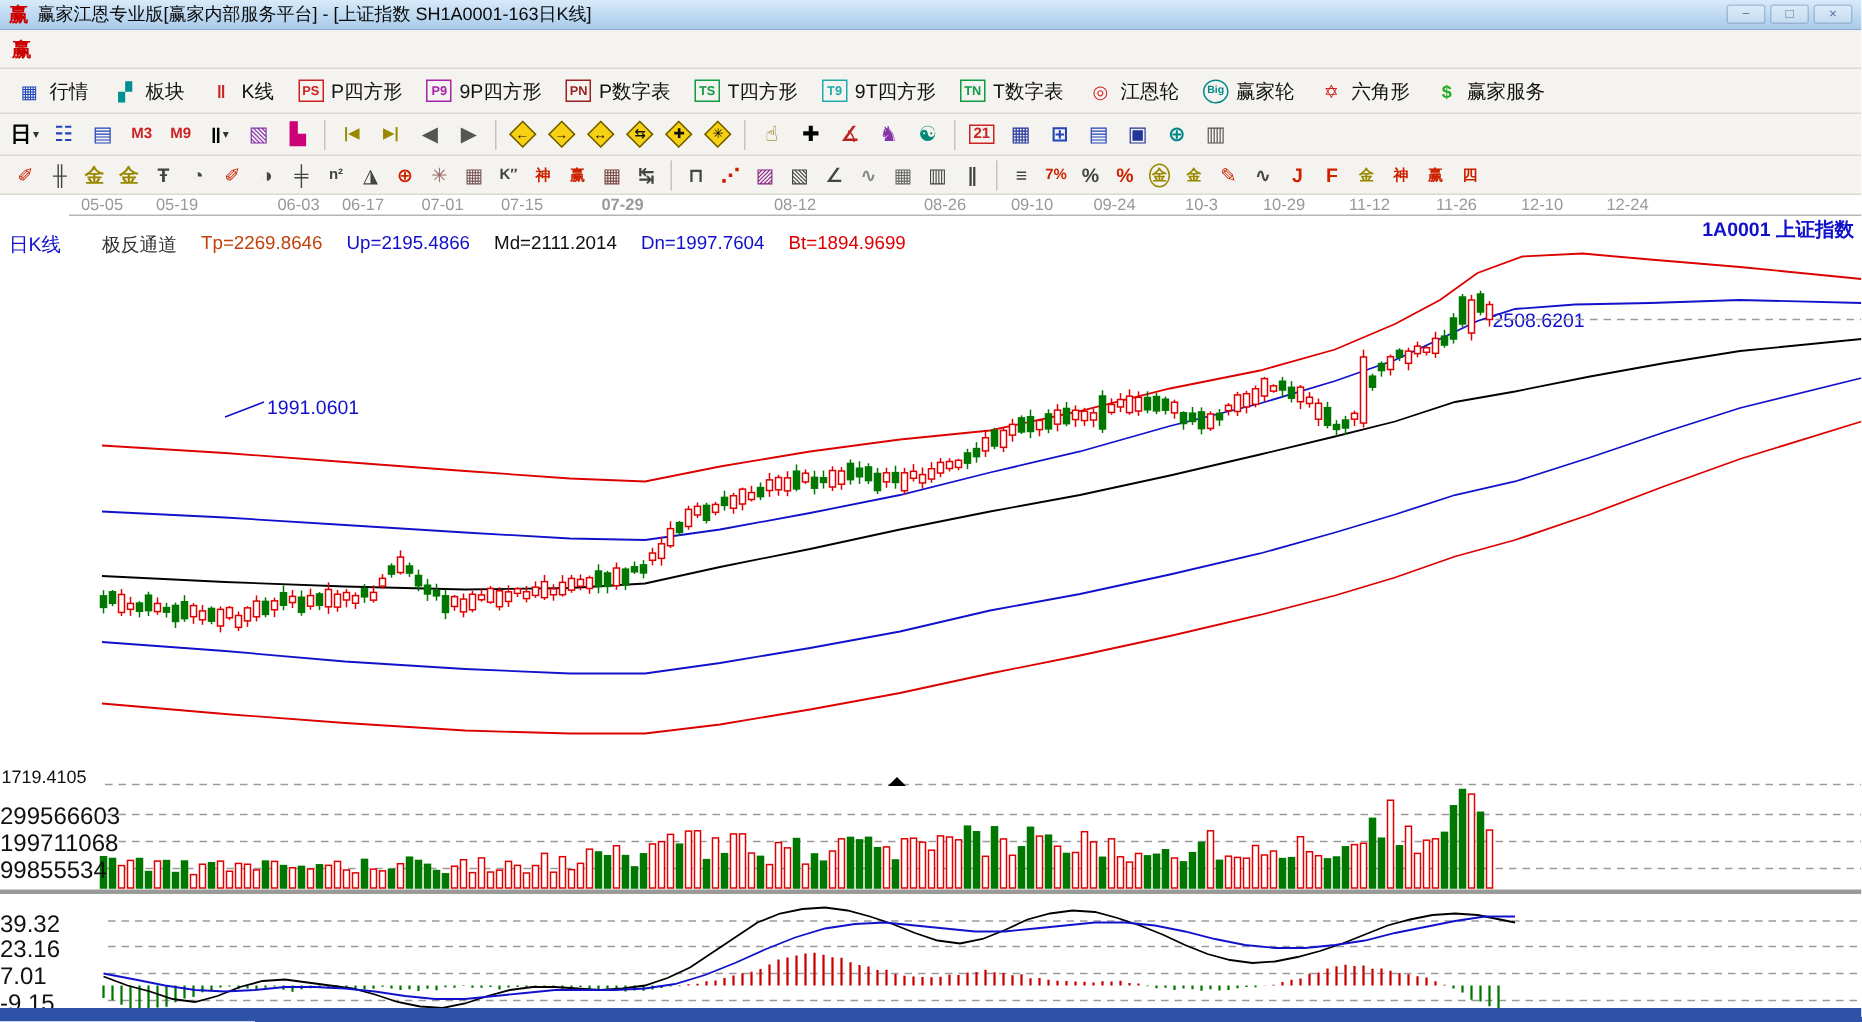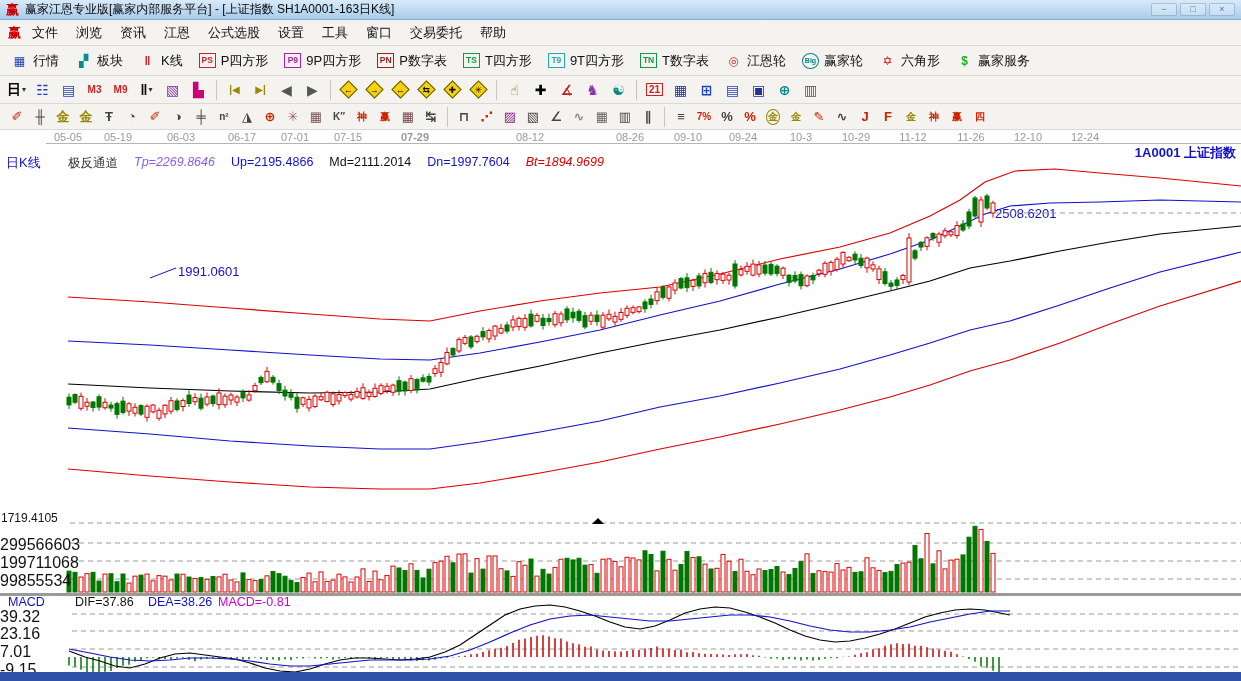--- a/index.html
+++ b/index.html
@@ -51,32 +51,20 @@
     <span class="spacer"></span>
     <span id="titlebar-controls" style="display:flex;gap:3px">
         <span class="wbtn">−</span>
         <span class="wbtn">□</span>
         <span class="wbtn">×</span>
       </span>
   </div>
 
   <div class="menubar">
     <span class="logo">赢</span>
-    <span id="menu-items" style="display:flex">
-        <div class="menu-item">文件</div>
-        <div class="menu-item">浏览</div>
-        <div class="menu-item">资讯</div>
-        <div class="menu-item">江恩</div>
-        <div class="menu-item">公式选股</div>
-        <div class="menu-item">设置</div>
-        <div class="menu-item">工具</div>
-        <div class="menu-item">窗口</div>
-        <div class="menu-item">交易委托</div>
-        <div class="menu-item">帮助</div>
-      </span>
   </div>
 
   <div id="tb1" class="tb">
       <button class="tb1btn">
         <span class="i1" style="color: rgb(26, 63, 187);">▦</span>
         <span>行情</span>
       </button>
       <button class="tb1btn">
         <span class="i1" style="color: rgb(0, 144, 144);">▞</span>
         <span>板块</span>
@@ -364,21 +352,21 @@
       </button>
       <button class="tb3btn sm">
         <span style="color: rgb(204, 34, 0);">四</span>
       </button>
     </div>
 
   <div class="dateline"></div>
   <div id="dates">
       <span class="date" style="left: 68px;">05-05</span>
       <span class="date" style="left: 118px;">05-19</span>
-      <span class="date" style="left: 181px;">06-03</span>
+      <span class="date" style="left: 199px;">06-03</span>
       <span class="date" style="left: 242px;">06-17</span>
       <span class="date" style="left: 295px;">07-01</span>
       <span class="date" style="left: 348px;">07-15</span>
       <span class="date" style="left: 415px; font-weight: bold;">07-29</span>
       <span class="date" style="left: 530px;">08-12</span>
       <span class="date" style="left: 630px;">08-26</span>
       <span class="date" style="left: 688px;">09-10</span>
       <span class="date" style="left: 743px;">09-24</span>
       <span class="date" style="left: 801px;">10-3</span>
       <span class="date" style="left: 856px;">10-29</span>
@@ -390,25 +378,25 @@
 
   <div class="klabel">日K线</div>
   <div class="symlabel">
     <span>1A0001</span>
     <span>上证指数</span>
   </div>
 
   <div class="indic">
     <span class="nm" style="color: rgb(51, 51, 51);">极反通道</span>
     <span id="indic-values" style="display:flex;gap:16px">
-        <span style="color: #8b5cf6; font-style: italic;">Tp=2269.8646</span>
+        <span style="color: #c2410c;">Tp=2269.8646</span>
         <span style="color: rgb(17, 17, 204);">Up=2195.4866</span>
         <span style="color: rgb(17, 17, 17);">Md=2111.2014</span>
         <span style="color: rgb(17, 17, 204);">Dn=1997.7604</span>
-        <span style="color: rgb(221, 0, 0); font-style: italic;">Bt=1894.9699</span>
+        <span style="color: rgb(221, 0, 0);">Bt=1894.9699</span>
       </span>
   </div>
 
   <svg id="mainsvg" class="pane" style="top:145px" width="1241" height="372">
       <text x="995" y="73" fill="#1111cc" font-size="13">2508.6201</text>
       <path d="M988 68 L1241 68" stroke="#9a9a9a" stroke-width="1" stroke-dasharray="5 4" fill="none"></path>
       <path d="M68 152 L150 157 L230 163 L310 169 L380 174 L430 176 L480 166 L540 156 L600 148 L660 142 L720 129 L780 114 L840 102 L890 88 L930 71 L960 55 L985 37 L1015 26 L1055 24 L1100 28 L1160 33 L1241 41" stroke="#dd0000" stroke-width="1.2" fill="none"></path>
       <path d="M68 196 L150 200 L230 205 L310 210 L380 214 L430 215 L480 208 L540 197 L600 185 L660 170 L720 156 L780 139 L840 124 L890 109 L930 95 L960 81 L985 69 L1010 61 L1050 58 L1100 57 L1160 55 L1241 57" stroke="#1111cc" stroke-width="1.2" fill="none"></path>
       <path d="M68 239 L150 243 L230 246 L310 248 L380 247 L430 244 L480 233 L540 221 L600 208 L660 196 L720 185 L780 172 L840 158 L890 146 L930 136 L970 123 L1010 116 L1060 106 L1110 97 L1160 89 L1241 81" stroke="#000000" stroke-width="1.2" fill="none"></path>
       <path d="M68 283 L150 289 L230 296 L310 301 L380 304 L430 304 L480 297 L540 287 L600 276 L660 262 L720 251 L780 238 L840 224 L890 210 L930 198 L970 185 L1010 176 L1060 160 L1110 143 L1160 127 L1241 107" stroke="#1111cc" stroke-width="1.2" fill="none"></path>
@@ -892,26 +880,20 @@
       <rect x="991" y="38.380308058261875" width="4" height="38.619691941738125" fill="#ffffff" stroke="#e00000" stroke-width="1"></rect>
     </svg>
   <div id="vol-labels">
       <div class="slabel" style="top: 536px;">299566603</div>
       <div class="slabel" style="top: 554px;">199711068</div>
       <div class="slabel" style="top: 572px;">99855534</div>
     </div>
 
   <div class="sep"></div>
 
-  <div class="macdhdr">
-    <span style="left: 8px; color: rgb(17, 17, 204);">MACD</span>
-    <span style="left: 75px; color: rgb(17, 17, 17);">DIF=37.86</span>
-    <span style="left: 148px; color: rgb(17, 17, 204);">DEA=38.26</span>
-    <span style="left: 218px; color: rgb(204, 0, 204);">MACD=-0.81</span>
-  </div>
 
   <svg id="macdsvg" class="pane" style="top:596px" width="1241" height="76">
       <path d="M72 18 L1241 18" stroke="#9a9a9a" stroke-width="1" stroke-dasharray="5 4" fill="none"></path>
       <path d="M72 35 L1241 35" stroke="#9a9a9a" stroke-width="1" stroke-dasharray="5 4" fill="none"></path>
       <path d="M72 53 L1241 53" stroke="#9a9a9a" stroke-width="1" stroke-dasharray="5 4" fill="none"></path>
       <path d="M72 71 L1241 71" stroke="#9a9a9a" stroke-width="1" stroke-dasharray="5 4" fill="none"></path>
       <path d="M69 61 L69 69.38489186525345" stroke="#007700" stroke-width="1.5" fill="none"></path>
       <path d="M75 61 L75 70.852746628848" stroke="#007700" stroke-width="1.5" fill="none"></path>
       <path d="M81 61 L81 73.83087503433228" stroke="#007700" stroke-width="1.5" fill="none"></path>
       <path d="M87 61 L87 76.31055376052856" stroke="#007700" stroke-width="1.5" fill="none"></path>

